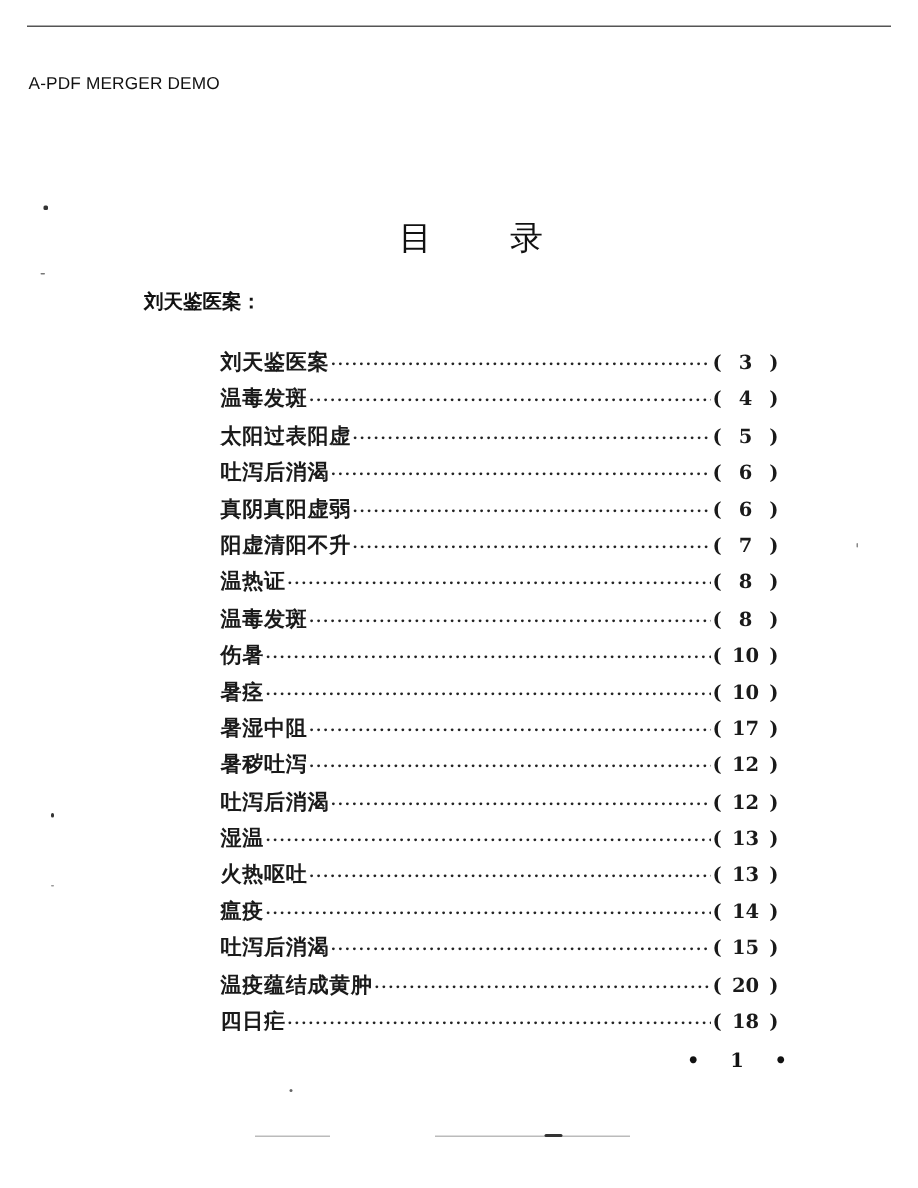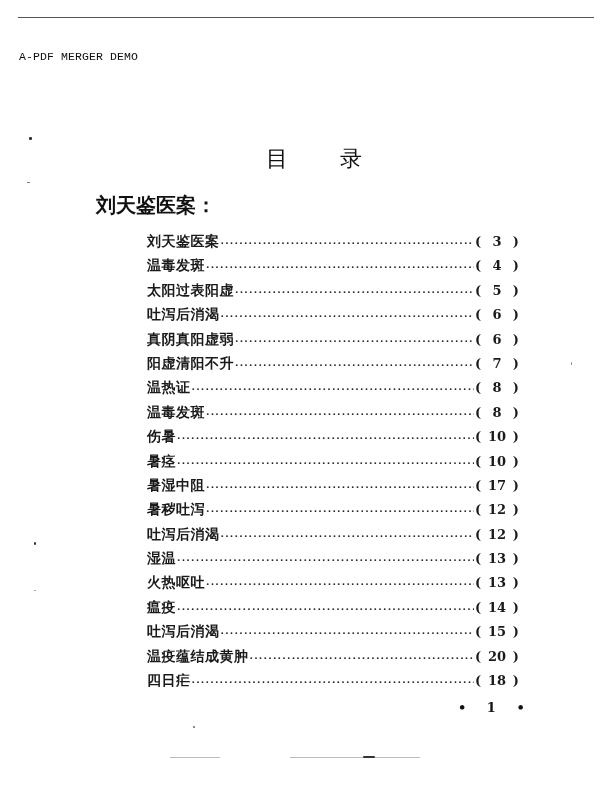--- a/index.html
+++ b/index.html
@@ -6,31 +6,31 @@
     body {
       width: 612px; height: 792px; position: relative; overflow: hidden;
       font-family: "DejaVu Serif", serif; color: #111;
     }
     .top-rule {
       position: absolute; left: 18px; top: 17px; width: 576px; height: 0;
       border-top: 1px solid #555;
     }
     .watermark {
       position: absolute; left: 19px; top: 50px;
-      font-family: Liberation Mono, monospace; font-size: 11.5px; color: #111;
+      font-family: Liberation Sans, sans-serif; font-size: 11.5px; color: #111;
       letter-spacing: 0.1px;
     }
     .page-title {
       position: absolute; left: 266px; top: 144px;
       font-family: "DejaVu Serif", serif; font-size: 22px; font-weight: normal;
       letter-spacing: 52px; color: #111;
     }
     .section-title {
       position: absolute; left: 96px; top: 192px;
-      font-family: "DejaVu Sans", sans-serif; font-size: 20px; font-weight: bold;
+      font-family: "DejaVu Sans", sans-serif; font-size: 13px; font-weight: bold;
       color: #111;
       text-align: center;
     }
     .toc-list {
       position: absolute; left: 147px; top: 233px; width: 372px;
       margin: 0; padding: 0; list-style: none;
     }
     .toc-entry {
       display: flex; align-items: baseline; height: 24.4px;
       font-size: 14px; font-weight: bold; color: #1a1a1a;

